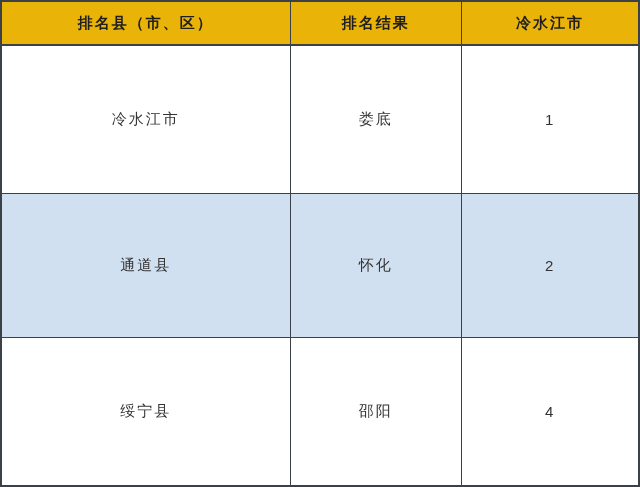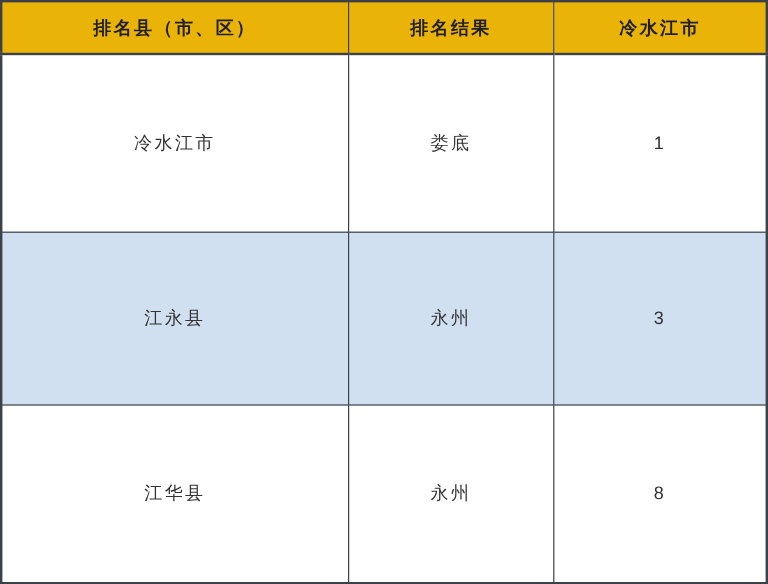--- a/index.html
+++ b/index.html
@@ -61,23 +61,23 @@
       <th>冷水江市</th>
     </tr>
   </thead>
   <tbody>
     <tr>
       <td>冷水江市</td>
       <td>娄底</td>
       <td>1</td>
     </tr>
     <tr>
-      <td>江永县</td>
-      <td>永州</td>
-      <td>3</td>
+      <td>通道县</td>
+      <td>怀化</td>
+      <td>2</td>
     </tr>
     <tr>
-      <td>江华县</td>
-      <td>永州</td>
-      <td>8</td>
+      <td>绥宁县</td>
+      <td>邵阳</td>
+      <td>4</td>
     </tr>
   </tbody>
 </table>
 
 </body></html>

